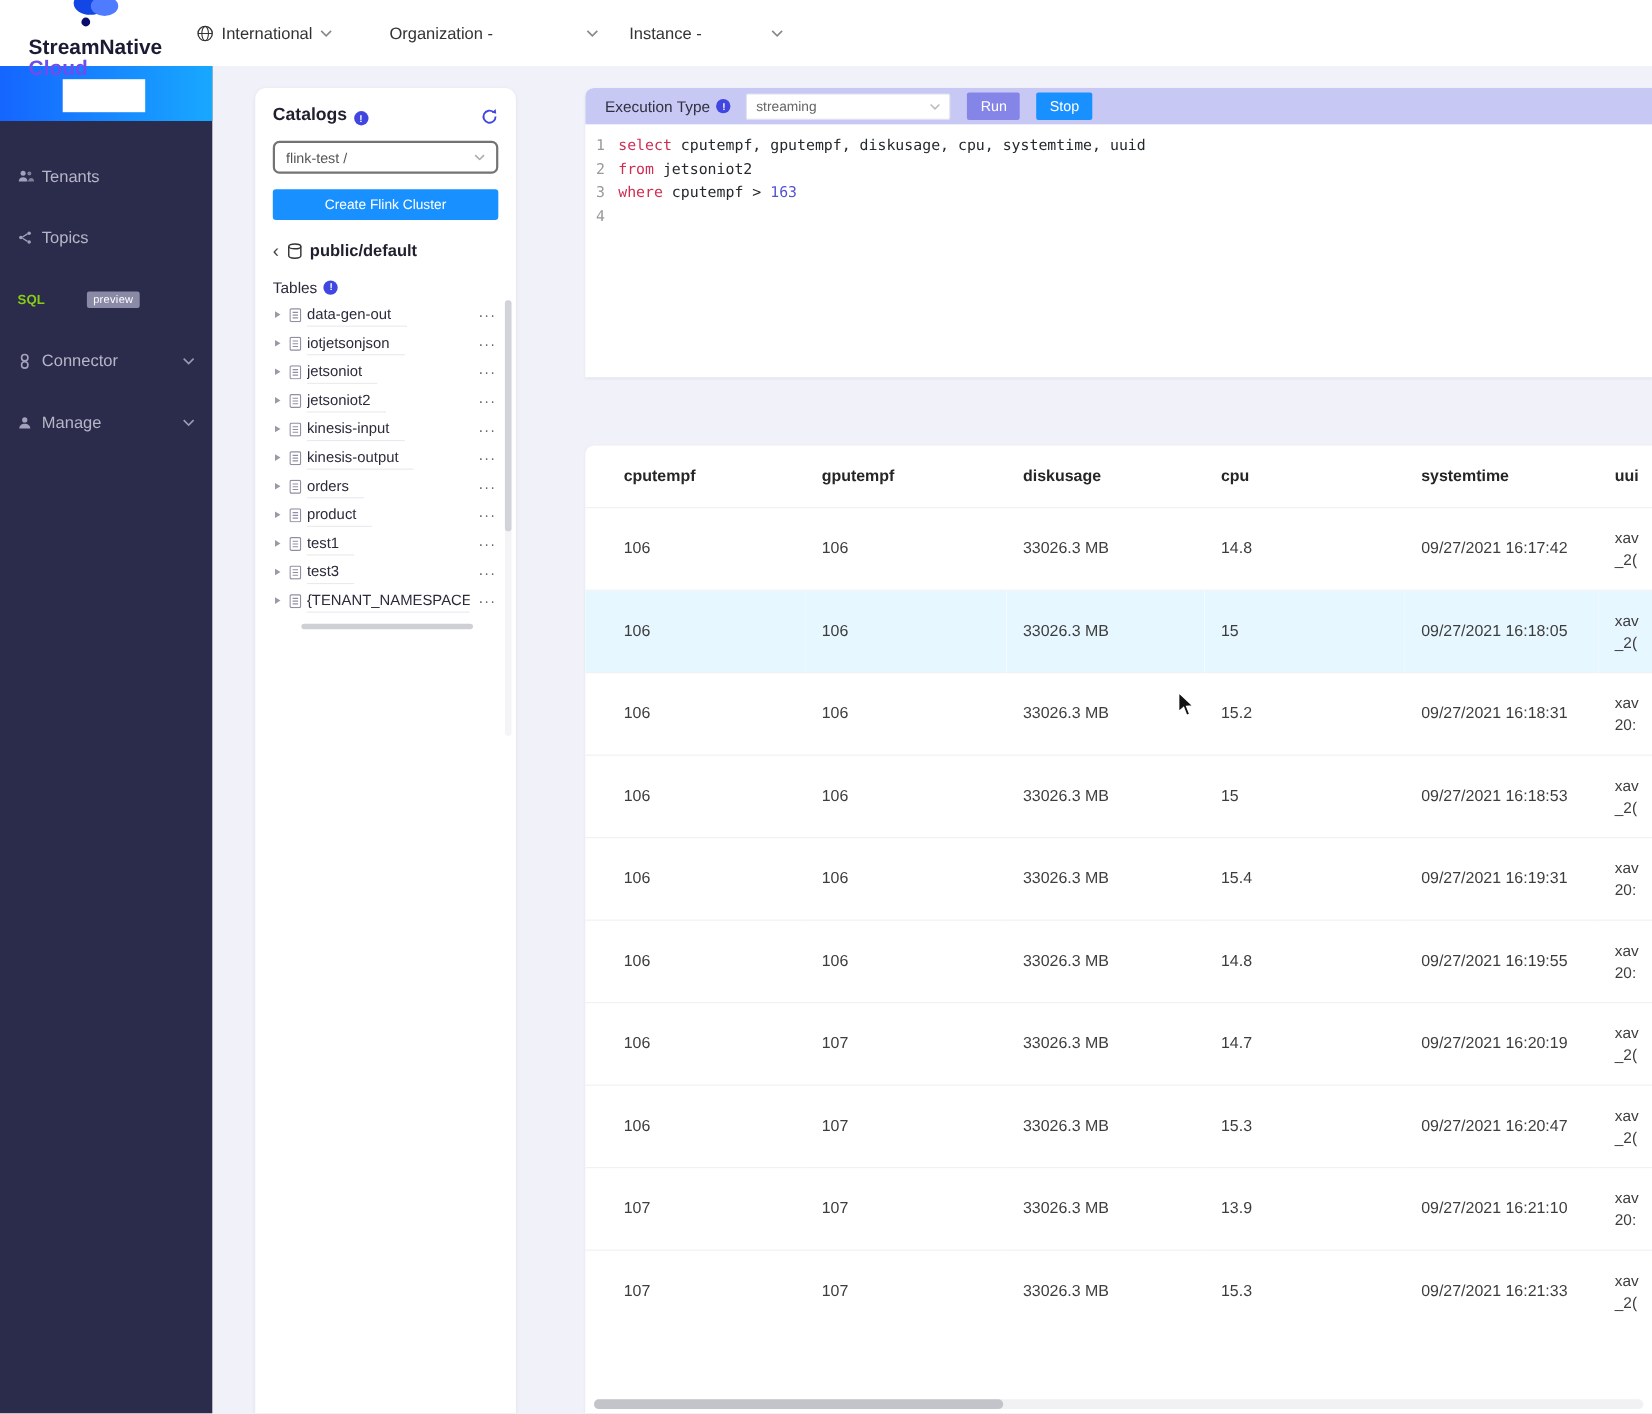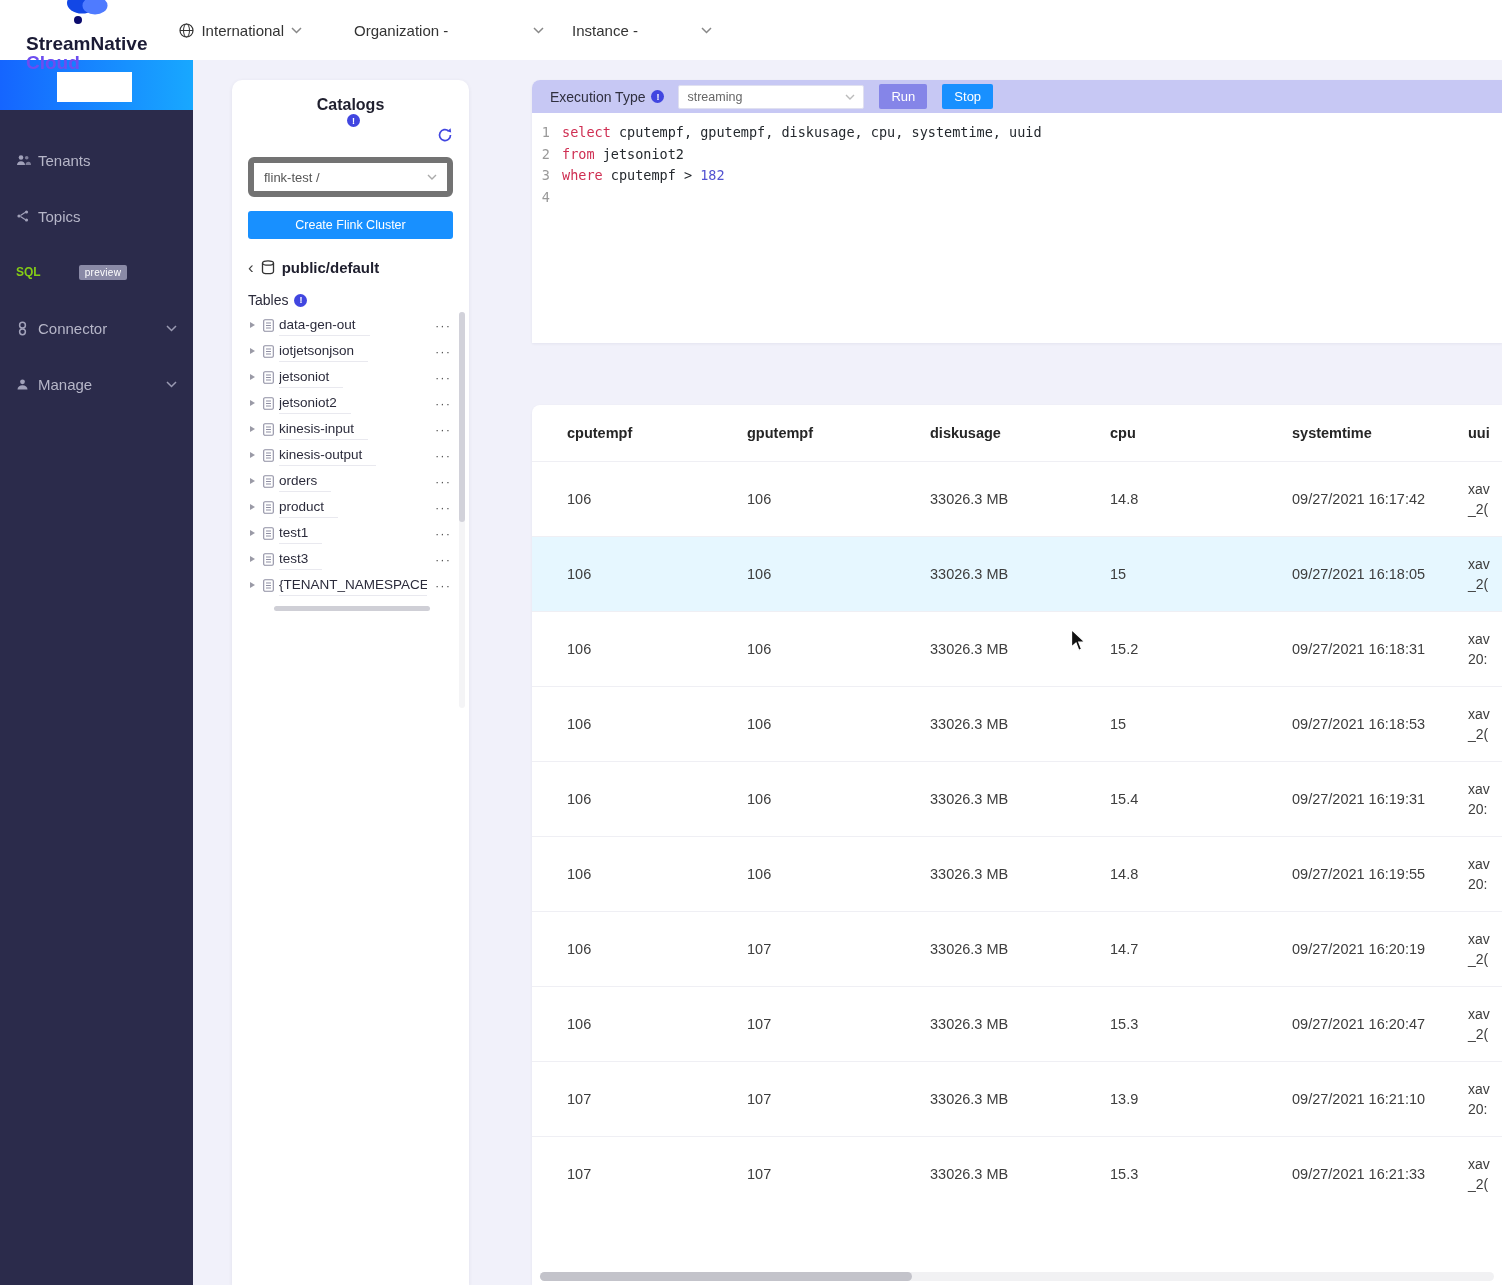--- a/index.html
+++ b/index.html
@@ -40,26 +40,26 @@
   .side-item{height:56px;display:flex;align-items:center;padding:0 16px;color:#b6b6c8;font-size:15px;cursor:pointer;}
   .side-item .sicon{width:22px;display:flex;align-items:center;color:#a2a2ba;flex-shrink:0;}
   .side-item.active .slabel{color:#84cc16;font-weight:bold;font-size:12px;}
   .badge{margin-left:38px;background:#8a8aa6;color:#fff;font-size:10px;padding:2px 6px;border-radius:2px;letter-spacing:.3px;}
   .schev{margin-left:auto;color:#9a9ab2;display:flex;}
   
   .main{flex:1;display:flex;padding:20px 0 0 39px;gap:63px;min-width:0;}
   
   .catalog-card{width:237px;flex-shrink:0;background:#fff;border-radius:10px 10px 0 0;
     box-shadow:0 1px 4px rgba(20,20,60,.07);padding:16px 16px 0 16px;position:relative;}
-  .cat-title-row{display:flex;align-items:center;flex-direction:column;}
+  .cat-title-row{display:flex;align-items:flex-end;}
   .cat-title{font-size:16px;font-weight:bold;color:#1f1f2e;}
   .info-dot{width:13px;height:13px;border-radius:50%;background:var(--info_blue);color:#fff;font-size:9px;
     display:inline-flex;align-items:center;justify-content:center;margin-left:6px;font-weight:bold;flex-shrink:0;}
   .refresh{margin-left:auto;display:flex;cursor:pointer;}
-  .select-box{margin-top:14px;height:40px;border:6px solid #737373;border-radius:6px;display:flex;align-items:center;
+  .select-box{margin-top:14px;height:30px;border:2px solid #737373;border-radius:6px;display:flex;align-items:center;
     justify-content:space-between;padding:0 10px;font-size:13px;color:#555;cursor:pointer;background:#fff;}
   .select-box .chev{color:#aaa;display:flex;}
   .create-btn{margin-top:14px;width:100%;height:28px;background:var(--accent_blue);color:#fff;border:none;
     border-radius:3px;font-size:12.5px;cursor:pointer;font-family:"Liberation Sans",sans-serif;}
   .breadcrumb{margin-top:20px;display:flex;align-items:center;gap:7px;font-size:15px;font-weight:bold;color:#1f1f2e;}
   .back-chev{font-size:17px;color:#444;cursor:pointer;font-weight:normal;line-height:1;}
   .tables-row{margin-top:16px;display:flex;align-items:center;}
   .tables-label{font-size:14px;color:#2b2b3b;}
   .table-list{margin-top:4px;position:relative;}
   .tbl-row{height:26px;display:flex;align-items:center;gap:5px;font-size:13.5px;color:#2b2b3b;cursor:pointer;}
@@ -481,21 +481,21 @@
             <div class="code-line">
               <span class="ln">1</span>
               <span class="code"><span class="kw">select</span><span class="plain"> cputempf, gputempf, diskusage, cpu, systemtime, uuid</span></span>
             </div>
             <div class="code-line">
               <span class="ln">2</span>
               <span class="code"><span class="kw">from</span><span class="plain"> jetsoniot2</span></span>
             </div>
             <div class="code-line">
               <span class="ln">3</span>
-              <span class="code"><span class="kw">where</span><span class="plain"> cputempf &gt; </span><span class="num">182</span></span>
+              <span class="code"><span class="kw">where</span><span class="plain"> cputempf &gt; </span><span class="num">163</span></span>
             </div>
             <div class="code-line">
               <span class="ln">4</span>
               <span class="code"></span>
             </div>
           </div>
       </div>
 
       <div class="spacer"></div>
 

